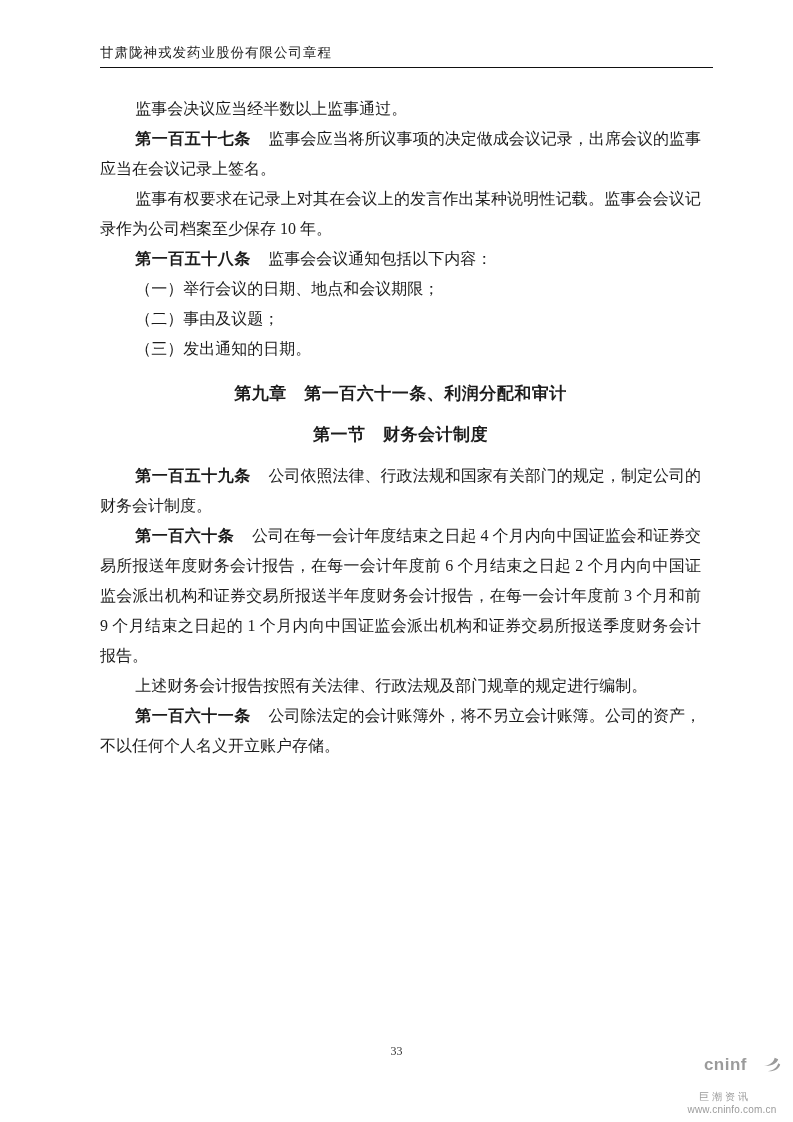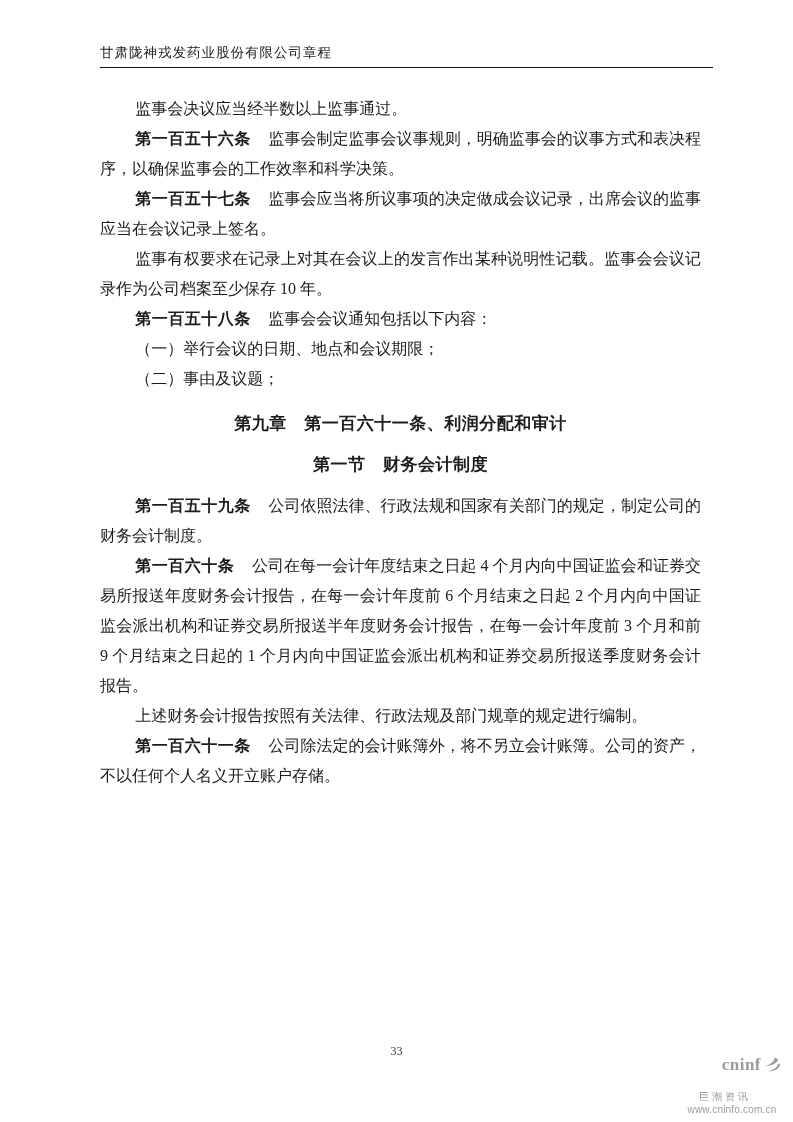--- a/index.html
+++ b/index.html
@@ -66,23 +66,22 @@
     color:#9b9b9b;
     text-align:center;
     line-height:1.2;
     font-family:"Liberation Sans", sans-serif;
     user-select:none;
   }
   .logo-top {
     display:flex;
     align-items:center;
     justify-content:flex-end;
-    gap:1px;
+    gap:15px;
     padding-right:6px;
-    font-family:Liberation Serif, serif;
   }
   .logo-word {
     font-size:17px;
     font-weight:bold;
     letter-spacing:0.5px;
   }
   .logo-cn {
     font-size:10px;
     letter-spacing:3px;
     margin-top:16px;
@@ -101,30 +100,30 @@
 
   <div class="header">
     <span>甘肃陇神戎发药业股份有限公司章程</span>
   </div>
 
   <div class="content">
 
 
     <p><span>监事会决议应当经半数以上监事通过。</span></p>
 
-    <p><span class="art-num">第一百五十六条</span><span>监事会制定监事会议事规则，明确监事会的议事方式和表决程序，以确保监事会的工作效率和科学决策。</span></p>
 
     <p><span class="art-num">第一百五十七条</span><span>监事会应当将所议事项的决定做成会议记录，出席会议的监事应当在会议记录上签名。</span></p>
 
     <p><span>监事有权要求在记录上对其在会议上的发言作出某种说明性记载。监事会会议记录作为公司档案至少保存 10 年。</span></p>
 
     <p><span class="art-num">第一百五十八条</span><span>监事会会议通知包括以下内容：</span></p>
 
     <p><span>（一）举行会议的日期、地点和会议期限；</span></p>
     <p><span>（二）事由及议题；</span></p>
+    <p><span>（三）发出通知的日期。</span></p>
 
     <p class="heading-chapter">第九章　第一百六十一条、利润分配和审计</p>
     <p class="heading-section">第一节　财务会计制度</p>
 
     <p><span class="art-num">第一百五十九条</span><span>公司依照法律、行政法规和国家有关部门的规定，制定公司的财务会计制度。</span></p>
 
     <p><span class="art-num">第一百六十条</span><span>公司在每一会计年度结束之日起 4 个月内向中国证监会和证券交易所报送年度财务会计报告，在每一会计年度前 6 个月结束之日起 2 个月内向中国证监会派出机构和证券交易所报送半年度财务会计报告，在每一会计年度前 3 个月和前 9 个月结束之日起的 1 个月内向中国证监会派出机构和证券交易所报送季度财务会计报告。</span></p>
 
     <p><span>上述财务会计报告按照有关法律、行政法规及部门规章的规定进行编制。</span></p>
 

